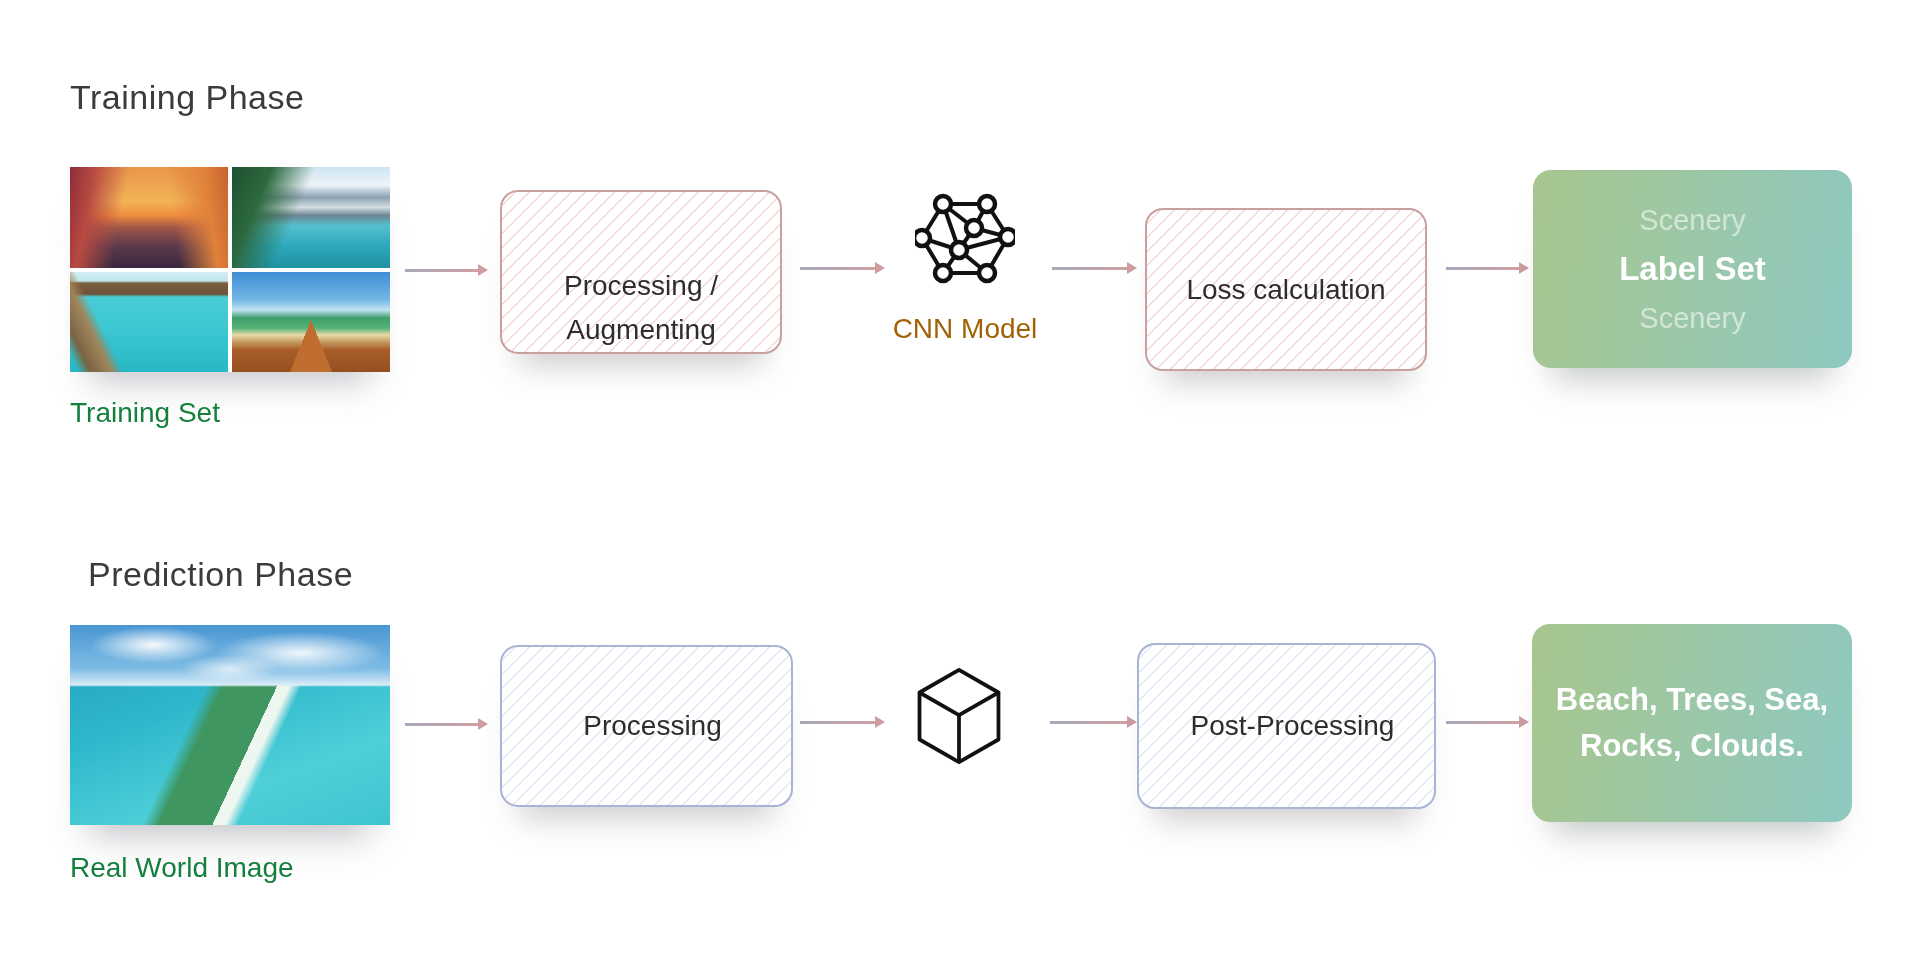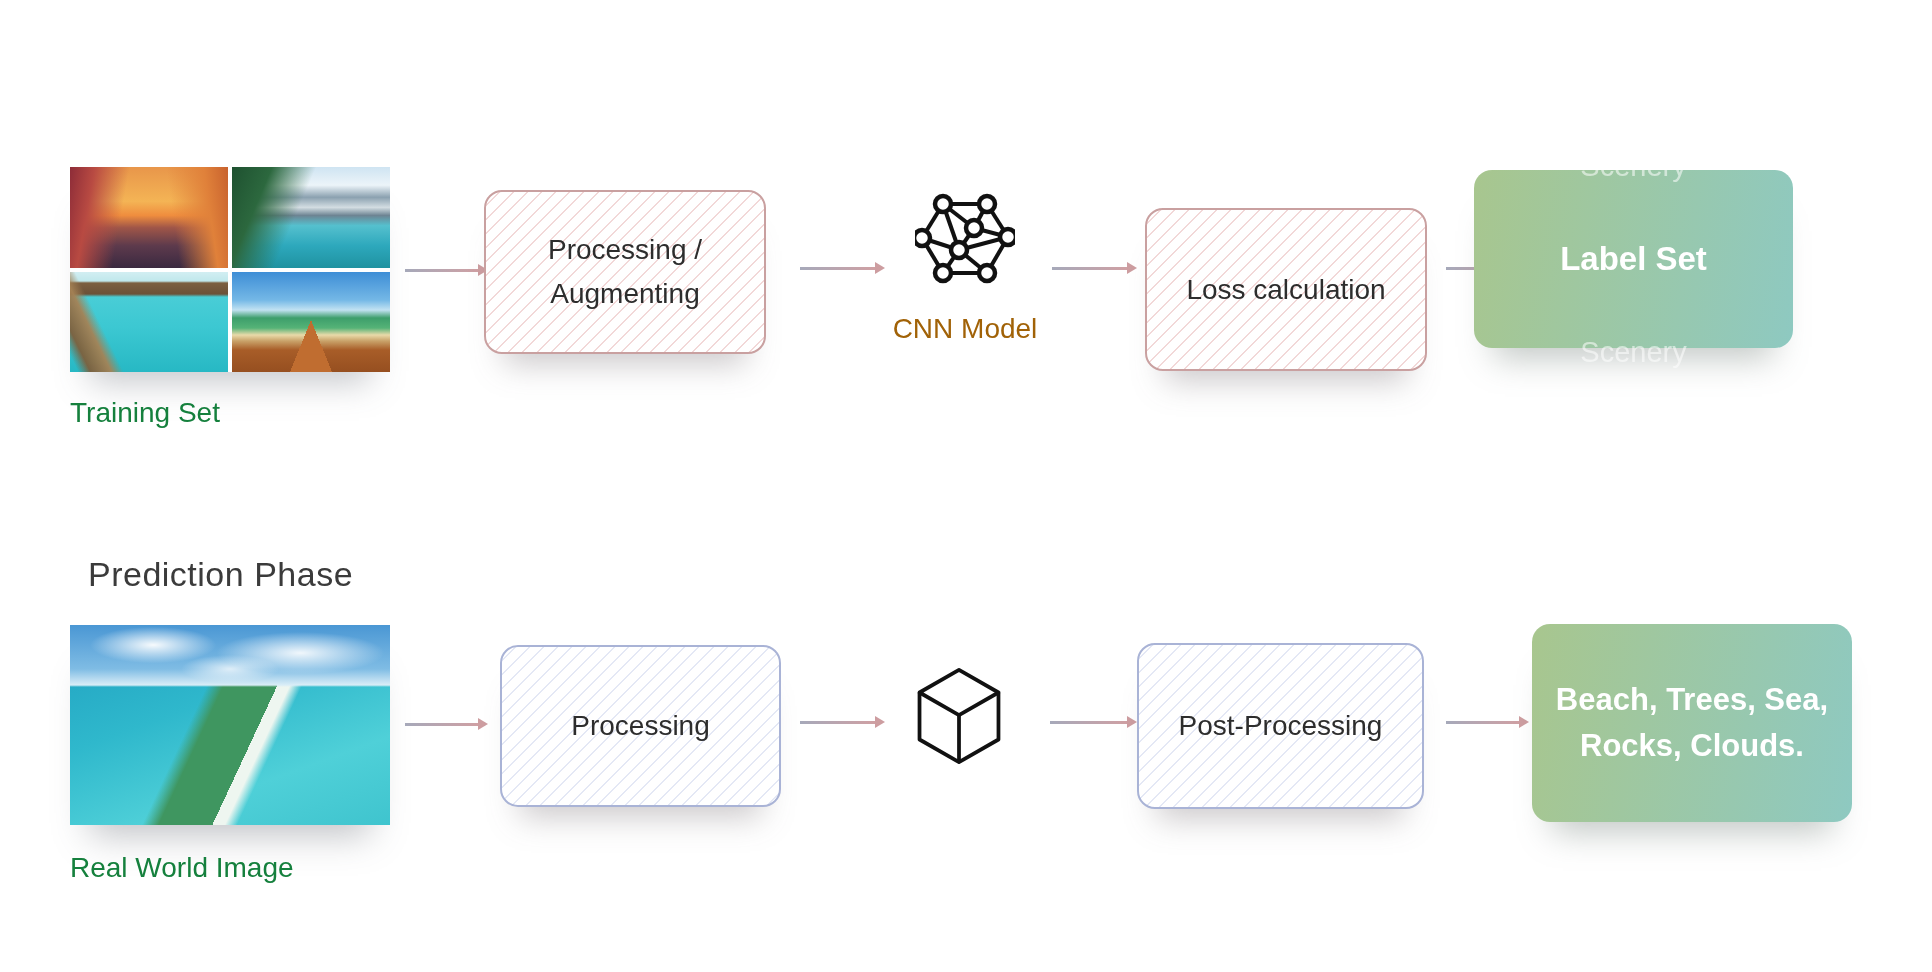--- a/index.html
+++ b/index.html
@@ -61,20 +61,21 @@
     text-align:center;font-size:28px;line-height:44px;color:#2d2d2d;
     box-shadow:0 30px 30px -20px rgba(110,100,105,.35);
   }
   .box-pink{
     border:2px solid #c9a0a0;
     background:repeating-linear-gradient(135deg,rgba(0,0,0,0) 0 8.5px,#f2d8d8 8.5px 10px),#ffffff;
   }
   .box-blue{
     border:2px solid #a9b3d6;
     background:repeating-linear-gradient(135deg,rgba(0,0,0,0) 0 8.5px,#e4e8f5 8.5px 10px),#ffffff;
+    padding-left:12px;
   }
 
   
   .model-label{font-size:28px;color:#a16207;text-align:center;}
   .icon-svg{display:block;}
 
   
   .out-box{
     border-radius:18px;display:flex;flex-direction:column;align-items:center;justify-content:center;
     background:linear-gradient(100deg,#a8c68e 0%,#8ec9c1 100%);
@@ -90,33 +91,34 @@
   .arrow::after{
     content:'';position:absolute;right:-9px;top:-5px;width:0;height:0;
     border-left:10px solid #cd9da0;border-top:6px solid rgba(0,0,0,0);border-bottom:6px solid rgba(0,0,0,0);
   }
 </style>
 </head>
 <body>
 
 <div id="canvas">
 
+  <div class="abs phase-title" style="left:70px;top:78px;">Training Phase</div>
 
   <div class="abs img-grid" style="left:70px;top:167px;">
     <div class="img-burano"></div>
     <div class="img-mountain"></div>
     <div class="img-bungalow"></div>
     <div class="img-pier"></div>
   </div>
 
   <div class="abs input-label" style="left:70px;top:397px;">Training Set</div>
 
   <div class="abs arrow" style="left:405px;top:269px;width:74px;"></div>
 
-  <div class="abs proc-box box-pink" style="left:484px;top:190px;width:278px;height:160px;">
+  <div class="abs proc-box box-pink" style="left:500px;top:190px;width:278px;height:160px;justify-content:flex-end;">
     <div>Processing /</div>
     <div>Augmenting</div>
   </div>
 
   <div class="abs arrow" style="left:800px;top:267px;width:76px;"></div>
 
   <svg class="abs icon-svg" style="left:915px;top:188px;" width="100" height="98" viewBox="0 0 100 98">
     <g stroke="#111111" stroke-width="4" fill="none">
       <line x1="28" y1="16" x2="72" y2="16"></line>
       <line x1="28" y1="16" x2="7" y2="50"></line>
@@ -149,21 +151,21 @@
   <div class="abs model-label" style="left:845px;top:313px;width:240px;">CNN Model</div>
 
   <div class="abs arrow" style="left:1052px;top:267px;width:76px;"></div>
 
   <div class="abs proc-box box-pink" style="left:1145px;top:208px;width:278px;height:159px;">
     <div>Loss calculation</div>
   </div>
 
   <div class="abs arrow" style="left:1446px;top:267px;width:74px;"></div>
 
-  <div class="abs out-box" style="left:1474px;top:170px;width:319px;height:178px;gap:44px;">
+  <div class="abs out-box" style="left:1533px;top:170px;width:319px;height:198px;">
     <div class="out-faded">Scenery</div>
     <div class="out-strong">Label Set</div>
     <div class="out-faded">Scenery</div>
   </div>
 
   <div class="abs phase-title" style="left:88px;top:533px;margin-top:22px;">Prediction Phase</div>
 
   <div class="abs img-real thumb-shadow" style="left:70px;top:625px;"></div>
 
   <div class="abs input-label" style="left:70px;top:852px;">Real World Image</div>

